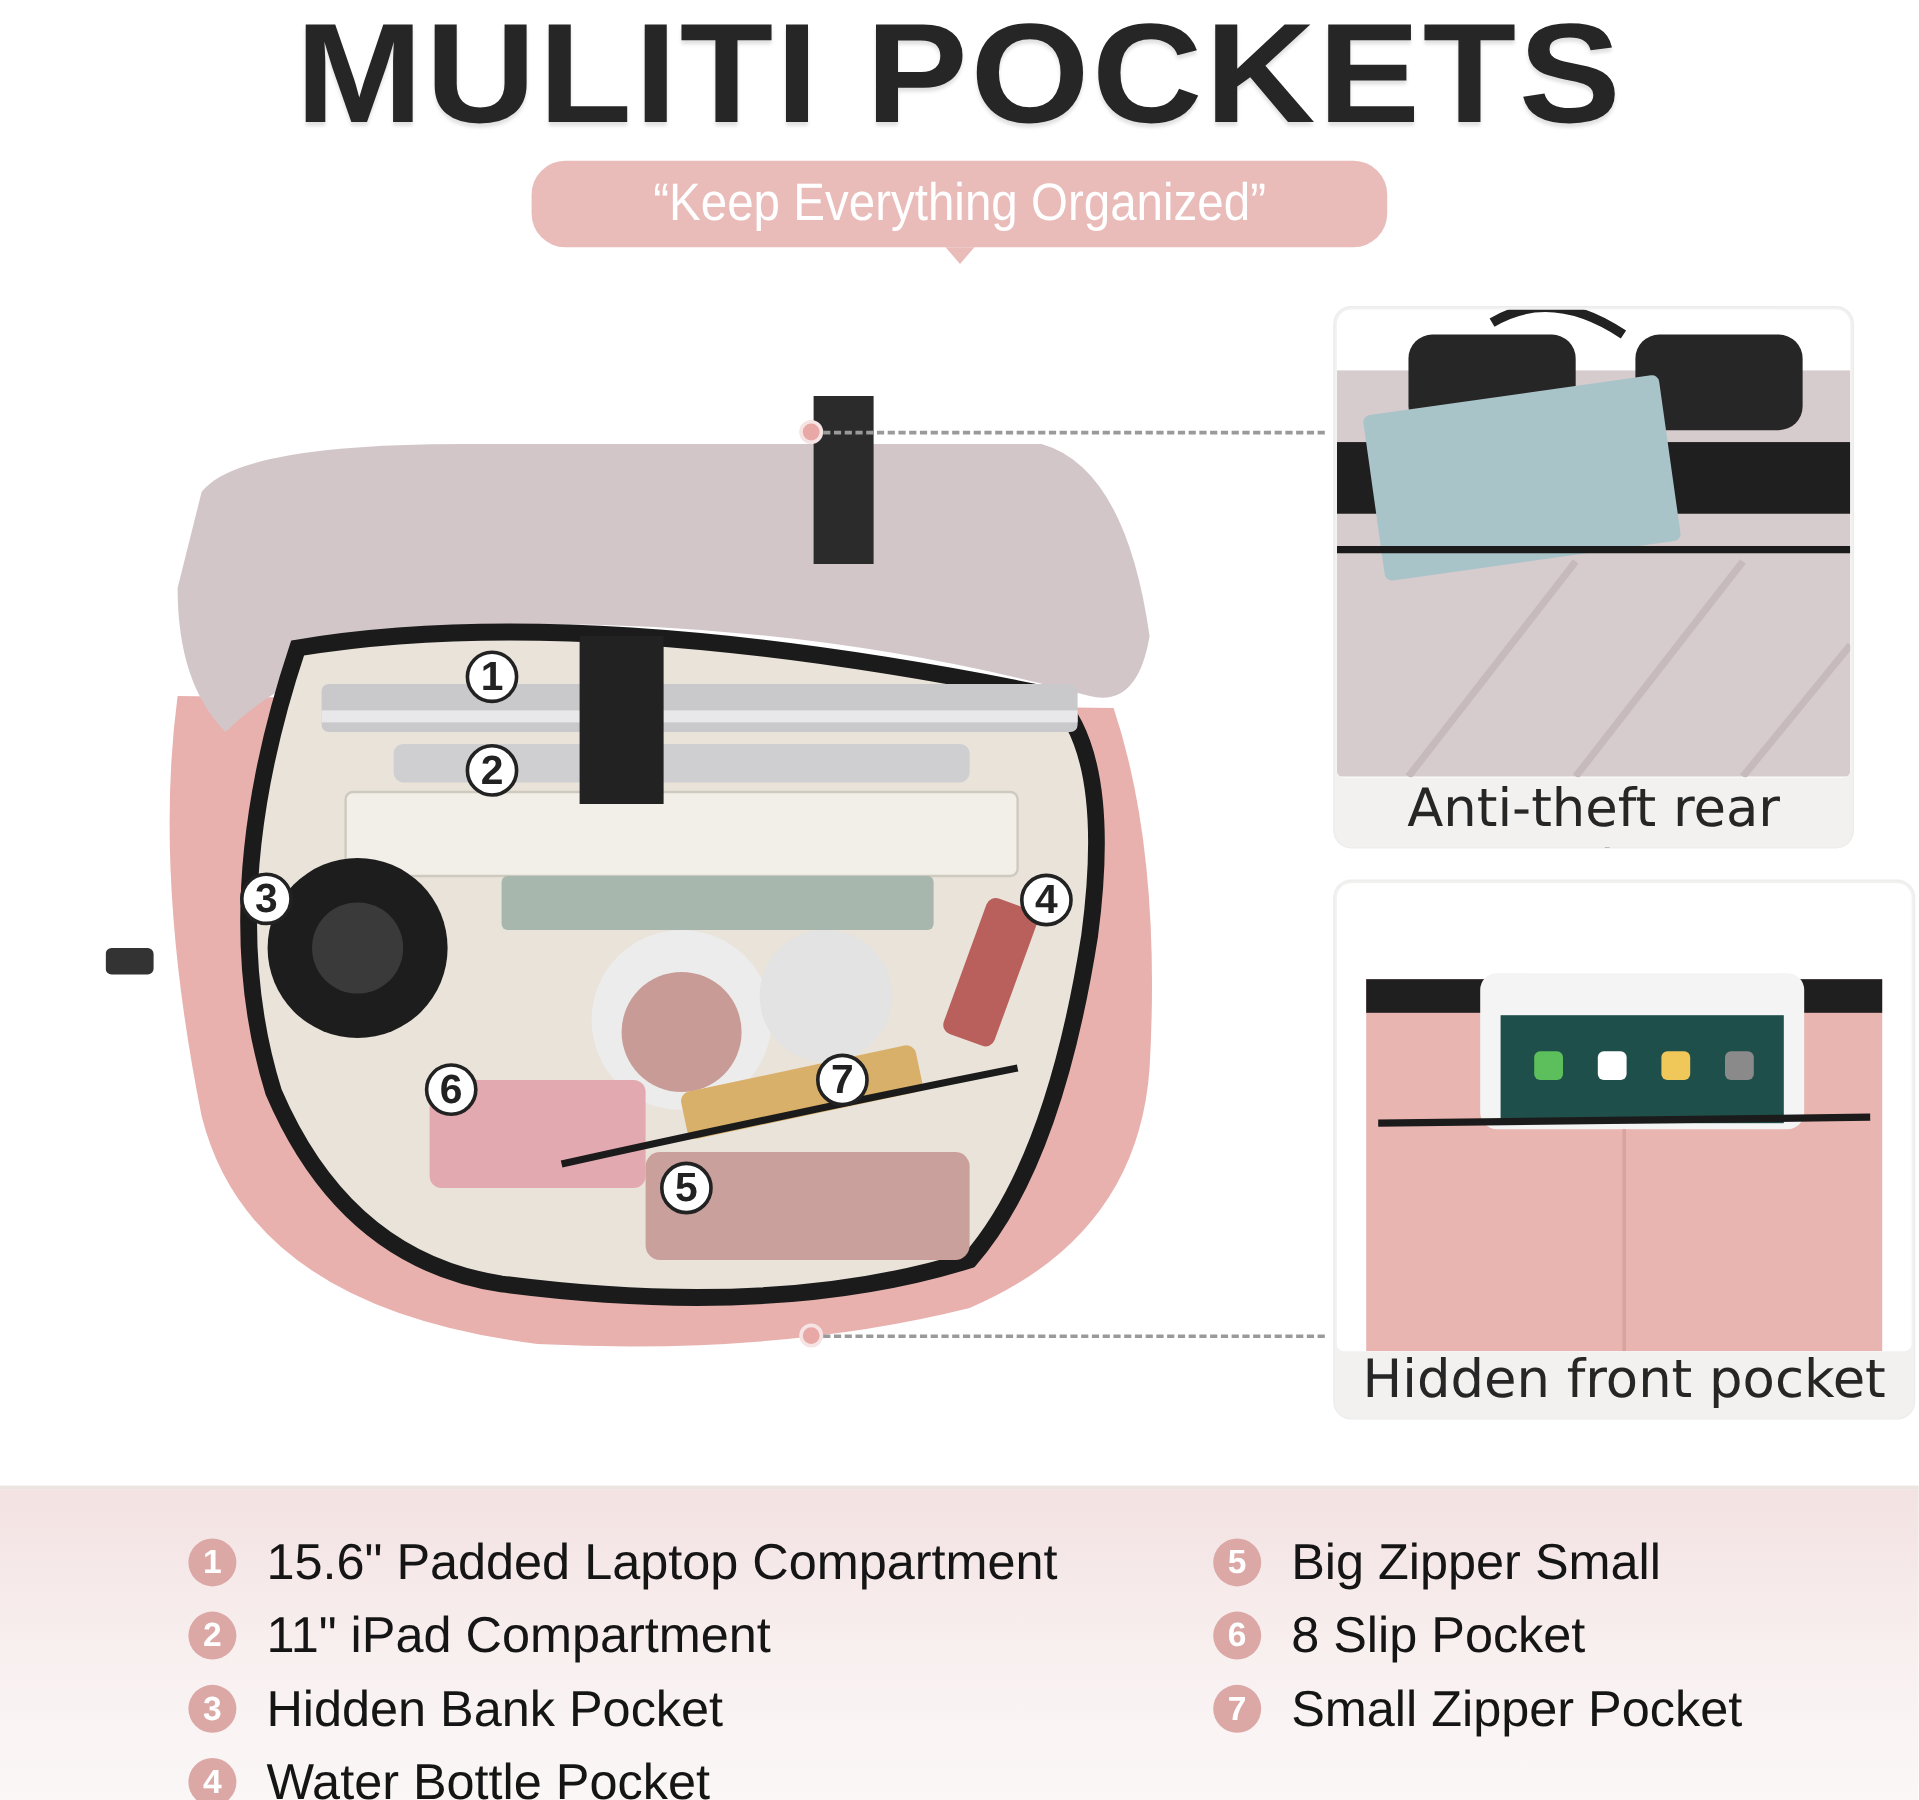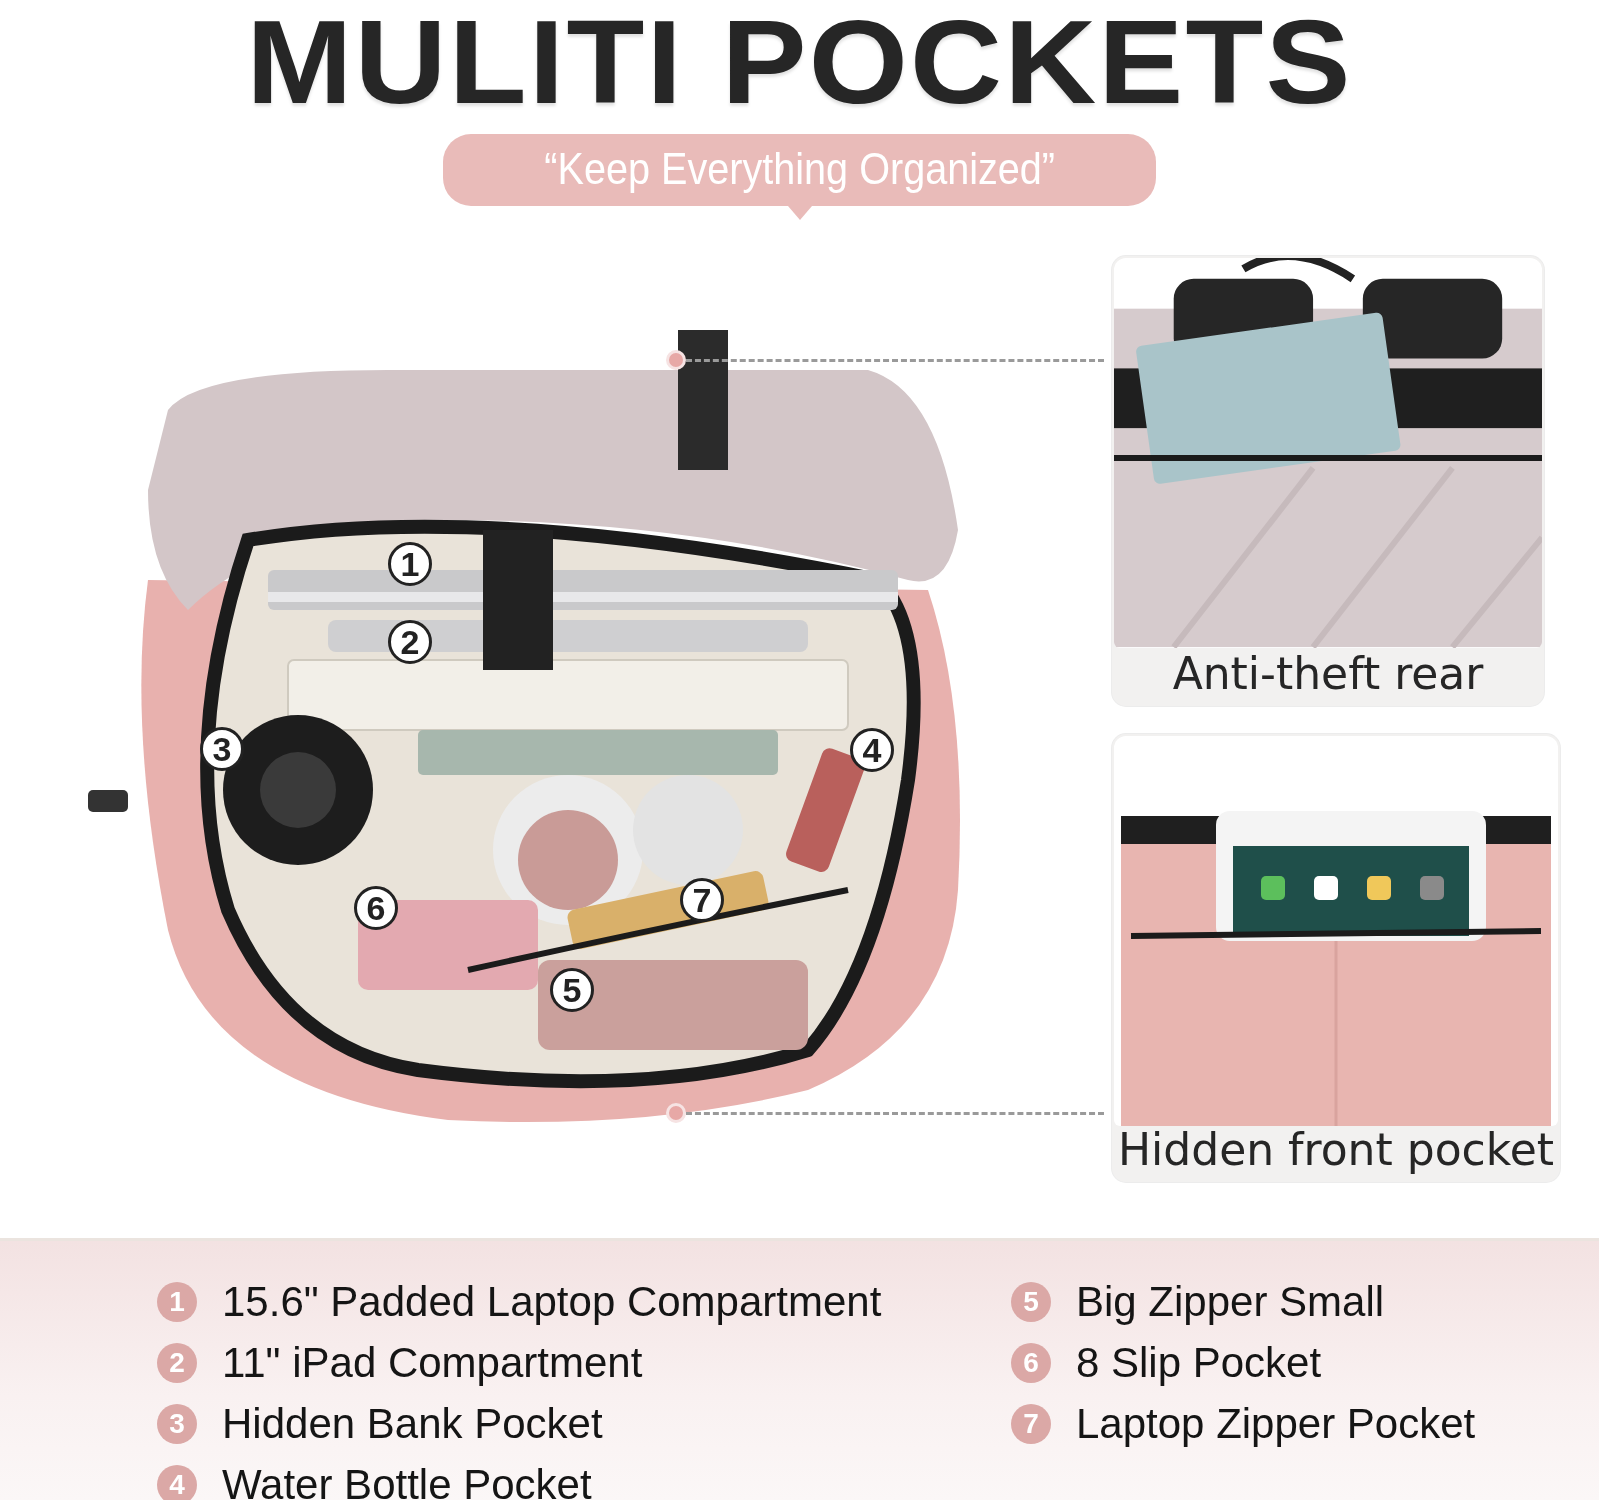--- a/index.html
+++ b/index.html
@@ -145,21 +145,21 @@
       <path d="M130 10 Q180 -20 240 20" stroke="#222" stroke-width="8" fill="none"></path>
       <rect x="0" y="110" width="430" height="60" fill="#1f1f1f"></rect>
       <rect x="30" y="70" width="250" height="140" rx="6" fill="#a9c4c9" transform="rotate(-8 155 140)"></rect>
       <path d="M0 200 L430 200" stroke="#1b1b1b" stroke-width="6"></path>
       <path d="M60 390 L200 210 M200 390 L340 210 M340 390 L430 280" stroke="#c6babc" stroke-width="6" fill="none"></path>
     </svg>
   </div>
   <div class="card-label" style="top:392px;">Anti-theft rear pocket</div>
 </div>
 
-<div class="card" style="left:1112px; top:734px; width:448px; height:448px;">
+<div class="card" style="left:1112px; top:734px; width:483px; height:448px;">
   <div class="card-photo" style="height:390px; background:#fff;">
     <svg viewBox="0 0 430 390" width="100%" height="100%">
       <rect x="0" y="80" width="430" height="310" fill="#e8b5b0"></rect>
       <rect x="0" y="80" width="430" height="28" fill="#1f1f1f"></rect>
       <rect x="95" y="75" width="270" height="130" rx="14" fill="#f4f4f4"></rect>
       <rect x="112" y="110" width="236" height="90" fill="#1f4f4a"></rect>
       <rect x="140" y="140" width="24" height="24" rx="5" fill="#5cbf5c"></rect>
       <rect x="193" y="140" width="24" height="24" rx="5" fill="#ffffff"></rect>
       <rect x="246" y="140" width="24" height="24" rx="5" fill="#f0c85a"></rect>
       <rect x="299" y="140" width="24" height="24" rx="5" fill="#8a8a8a"></rect>
@@ -193,16 +193,16 @@
     <div class="feature-item">
       <span class="feature-num">5</span>
       <span class="feature-text">Big Zipper Small</span>
     </div>
     <div class="feature-item">
       <span class="feature-num">6</span>
       <span class="feature-text">8 Slip Pocket</span>
     </div>
     <div class="feature-item">
       <span class="feature-num">7</span>
-      <span class="feature-text">Laptop Zipper Pocket</span>
+      <span class="feature-text">Small Zipper Pocket</span>
     </div>
   </div>
 </div>
 
 </body></html>

